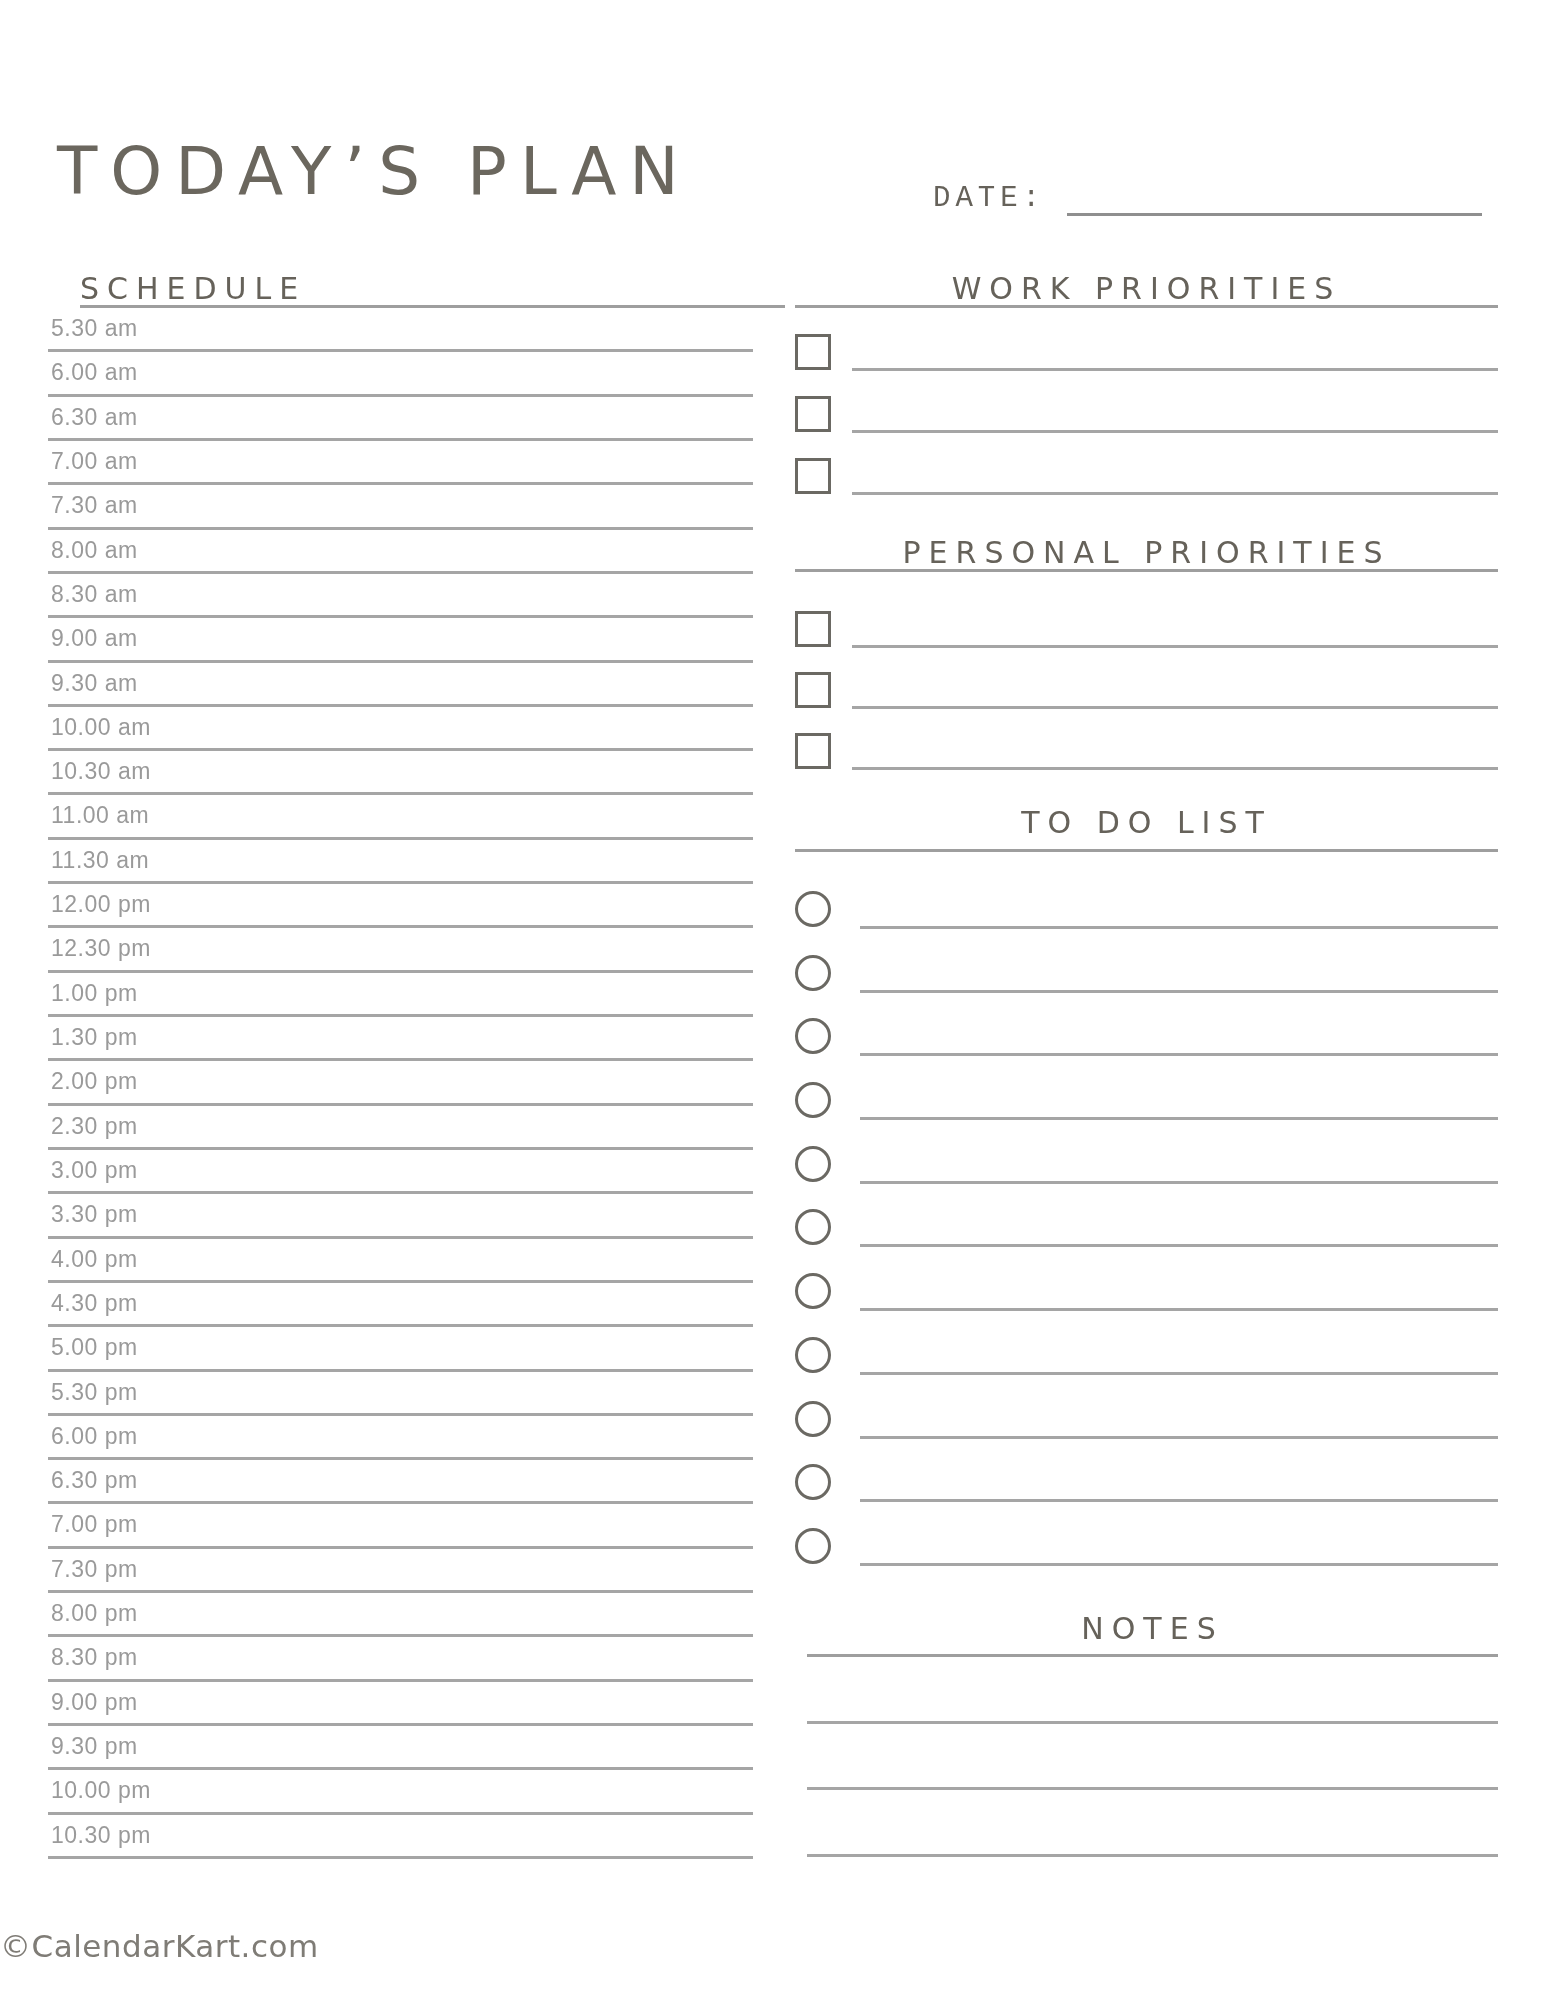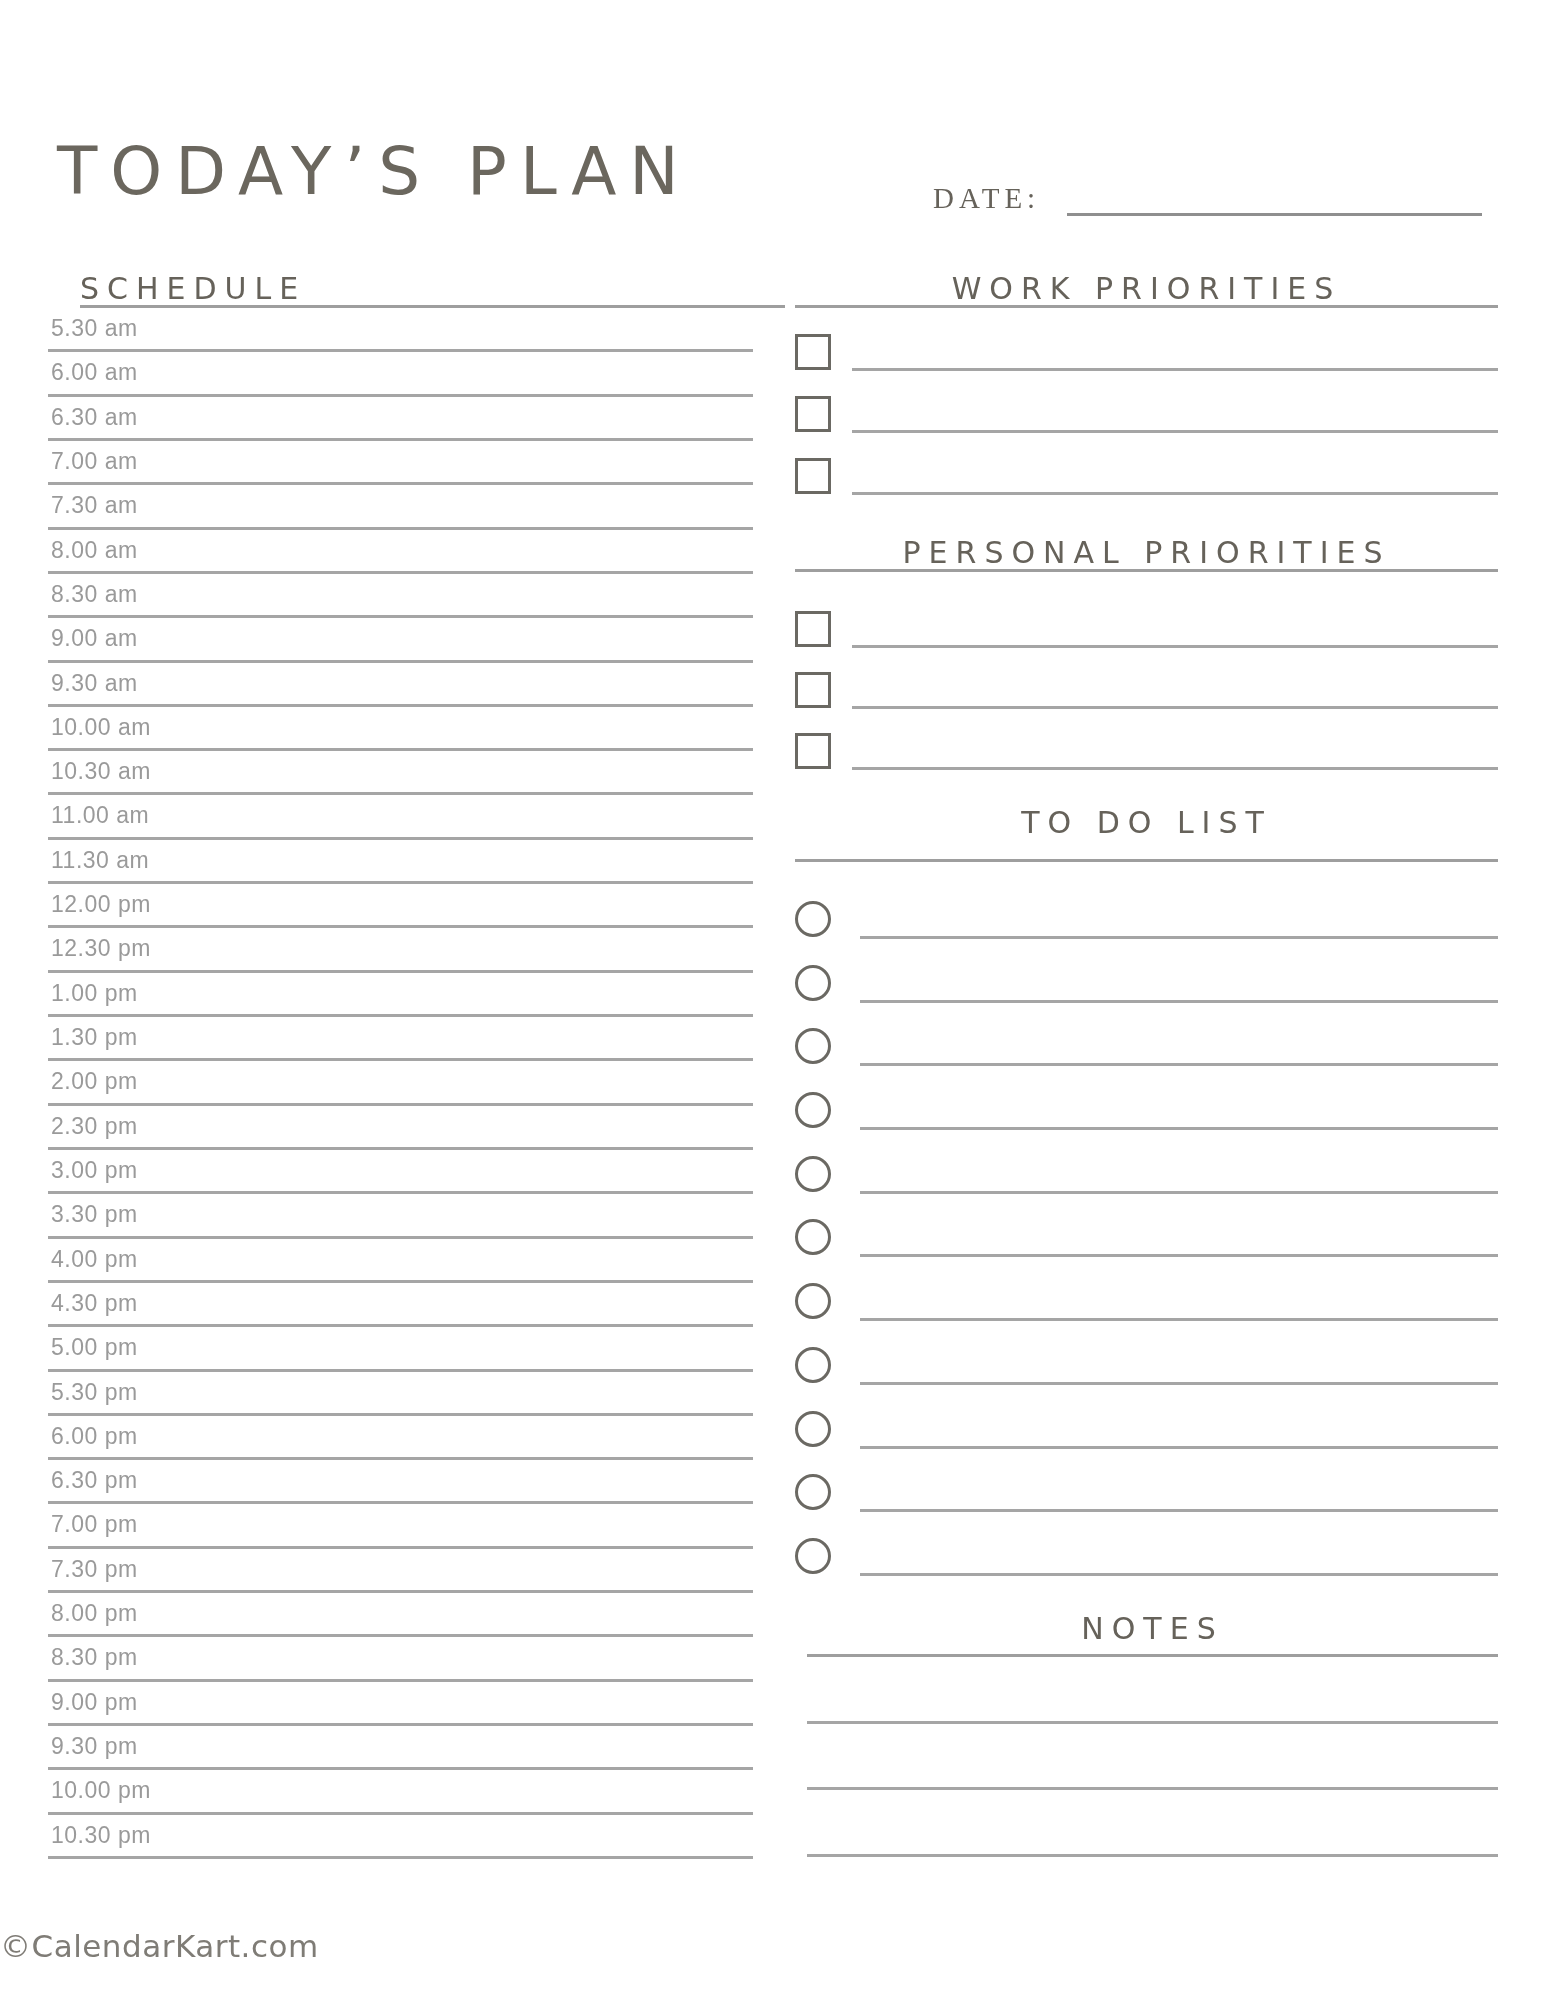--- a/index.html
+++ b/index.html
@@ -12,21 +12,21 @@
   }
   
   .title{
     position:absolute;left:57px;top:139px;
     font-family:"DejaVu Sans",sans-serif;
     font-size:66px;letter-spacing:13px;
     color:#6b675e;white-space:nowrap;line-height:1;
   }
   .date-label{
     position:absolute;left:933px;top:184px;
-    font-family:Liberation Serif, serif;
+    font-family:Liberation Mono, monospace;
     font-size:29px;letter-spacing:5px;color:#66625a;line-height:1;white-space:nowrap;
   }
   .date-line{
     position:absolute;left:1067px;top:213px;width:415px;height:0;
     border-top:3px solid #8f8f8f;
   }
   
   .sec-head{
     font-family:"DejaVu Sans",sans-serif;
     font-size:30px;letter-spacing:8px;color:#66625a;
@@ -42,21 +42,21 @@
     padding:9px 0 0 3px;
   }
   .sched-row .time{
     font-size:23px;color:#9a9a9a;letter-spacing:0.5px;line-height:1;
   }
   
   .rsec{position:absolute;left:795px;width:703px;text-align:center;}
   .rsec.work{top:272px;}
   .rsec.personal{top:536px;}
   .rsec.todo{top:806px;}
-  .rsec.todo .sec-head{padding-bottom:20px;}
+  .rsec.todo .sec-head{padding-bottom:10px;}
   .items{margin-top:26px;}
   .items.shift{margin-top:39px;}
   .chk-item{position:relative;height:36px;margin-bottom:26px;}
   .chk-item.tight{margin-bottom:25px;}
   .box{
     box-sizing:border-box;width:36px;height:36px;
     border:3px solid #6b6963;background:#ffffff;
   }
   .chk-item .write-line{
     position:absolute;left:57px;right:0;bottom:-1px;height:0;

